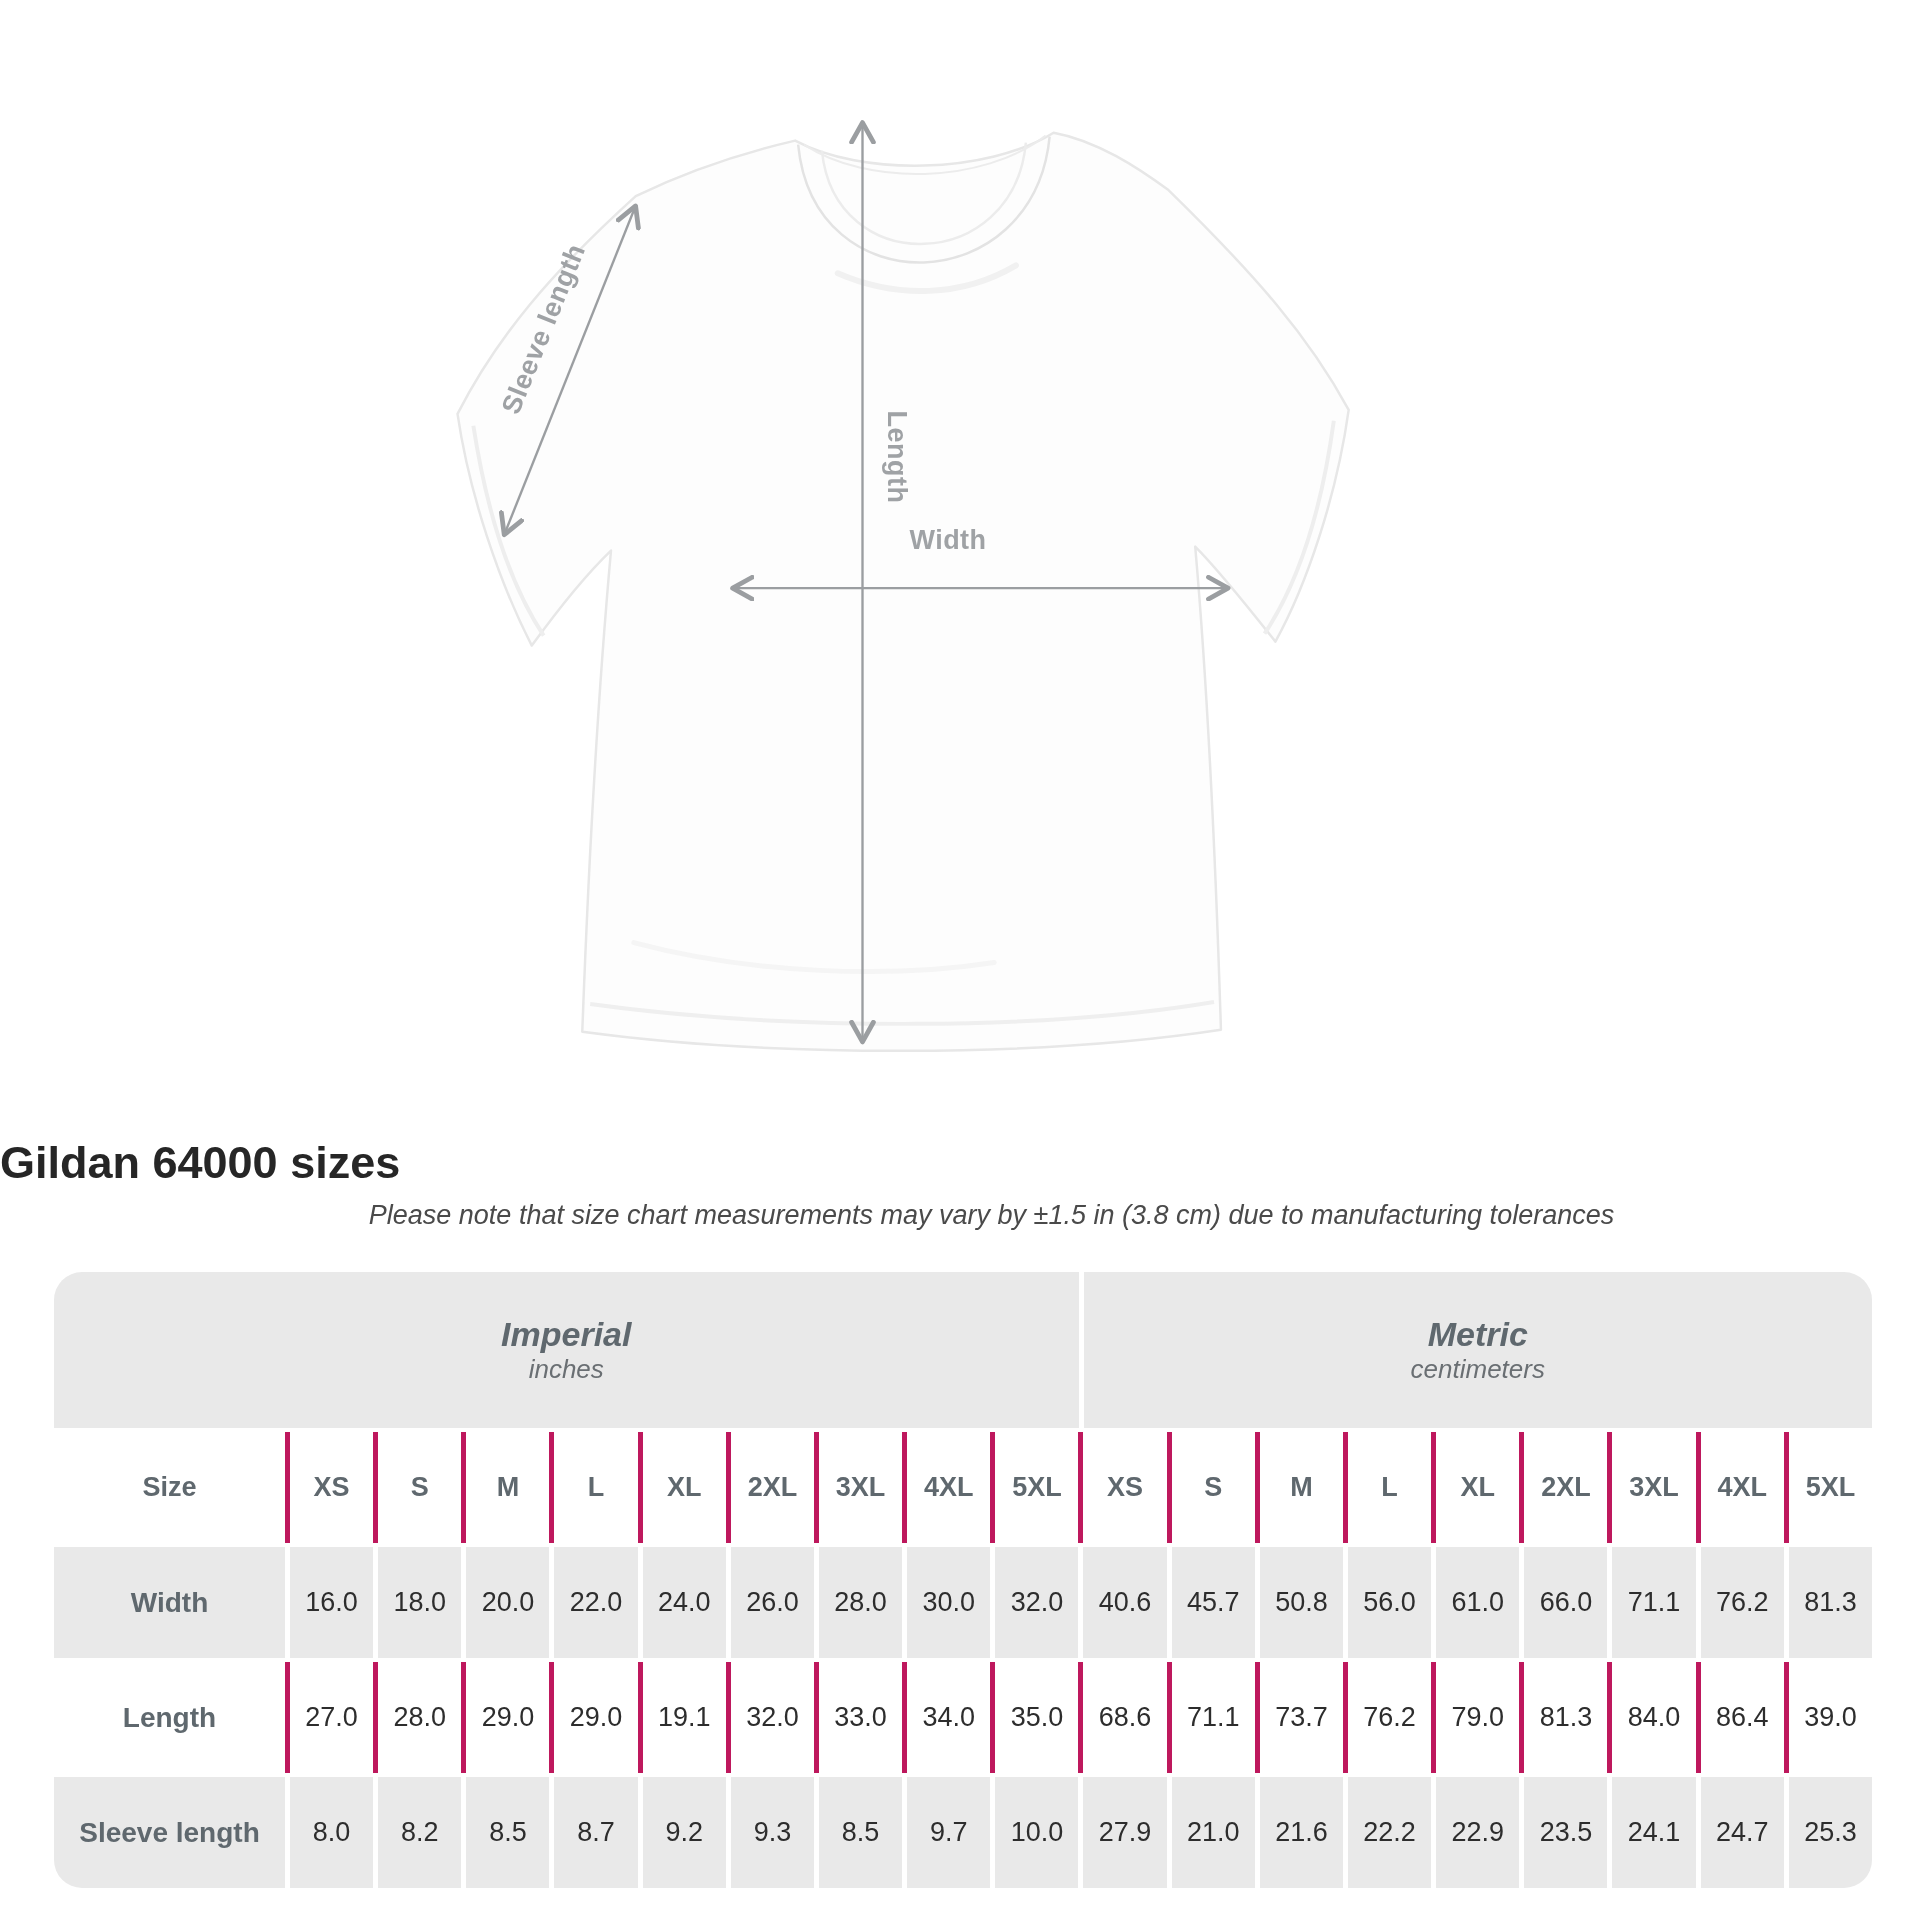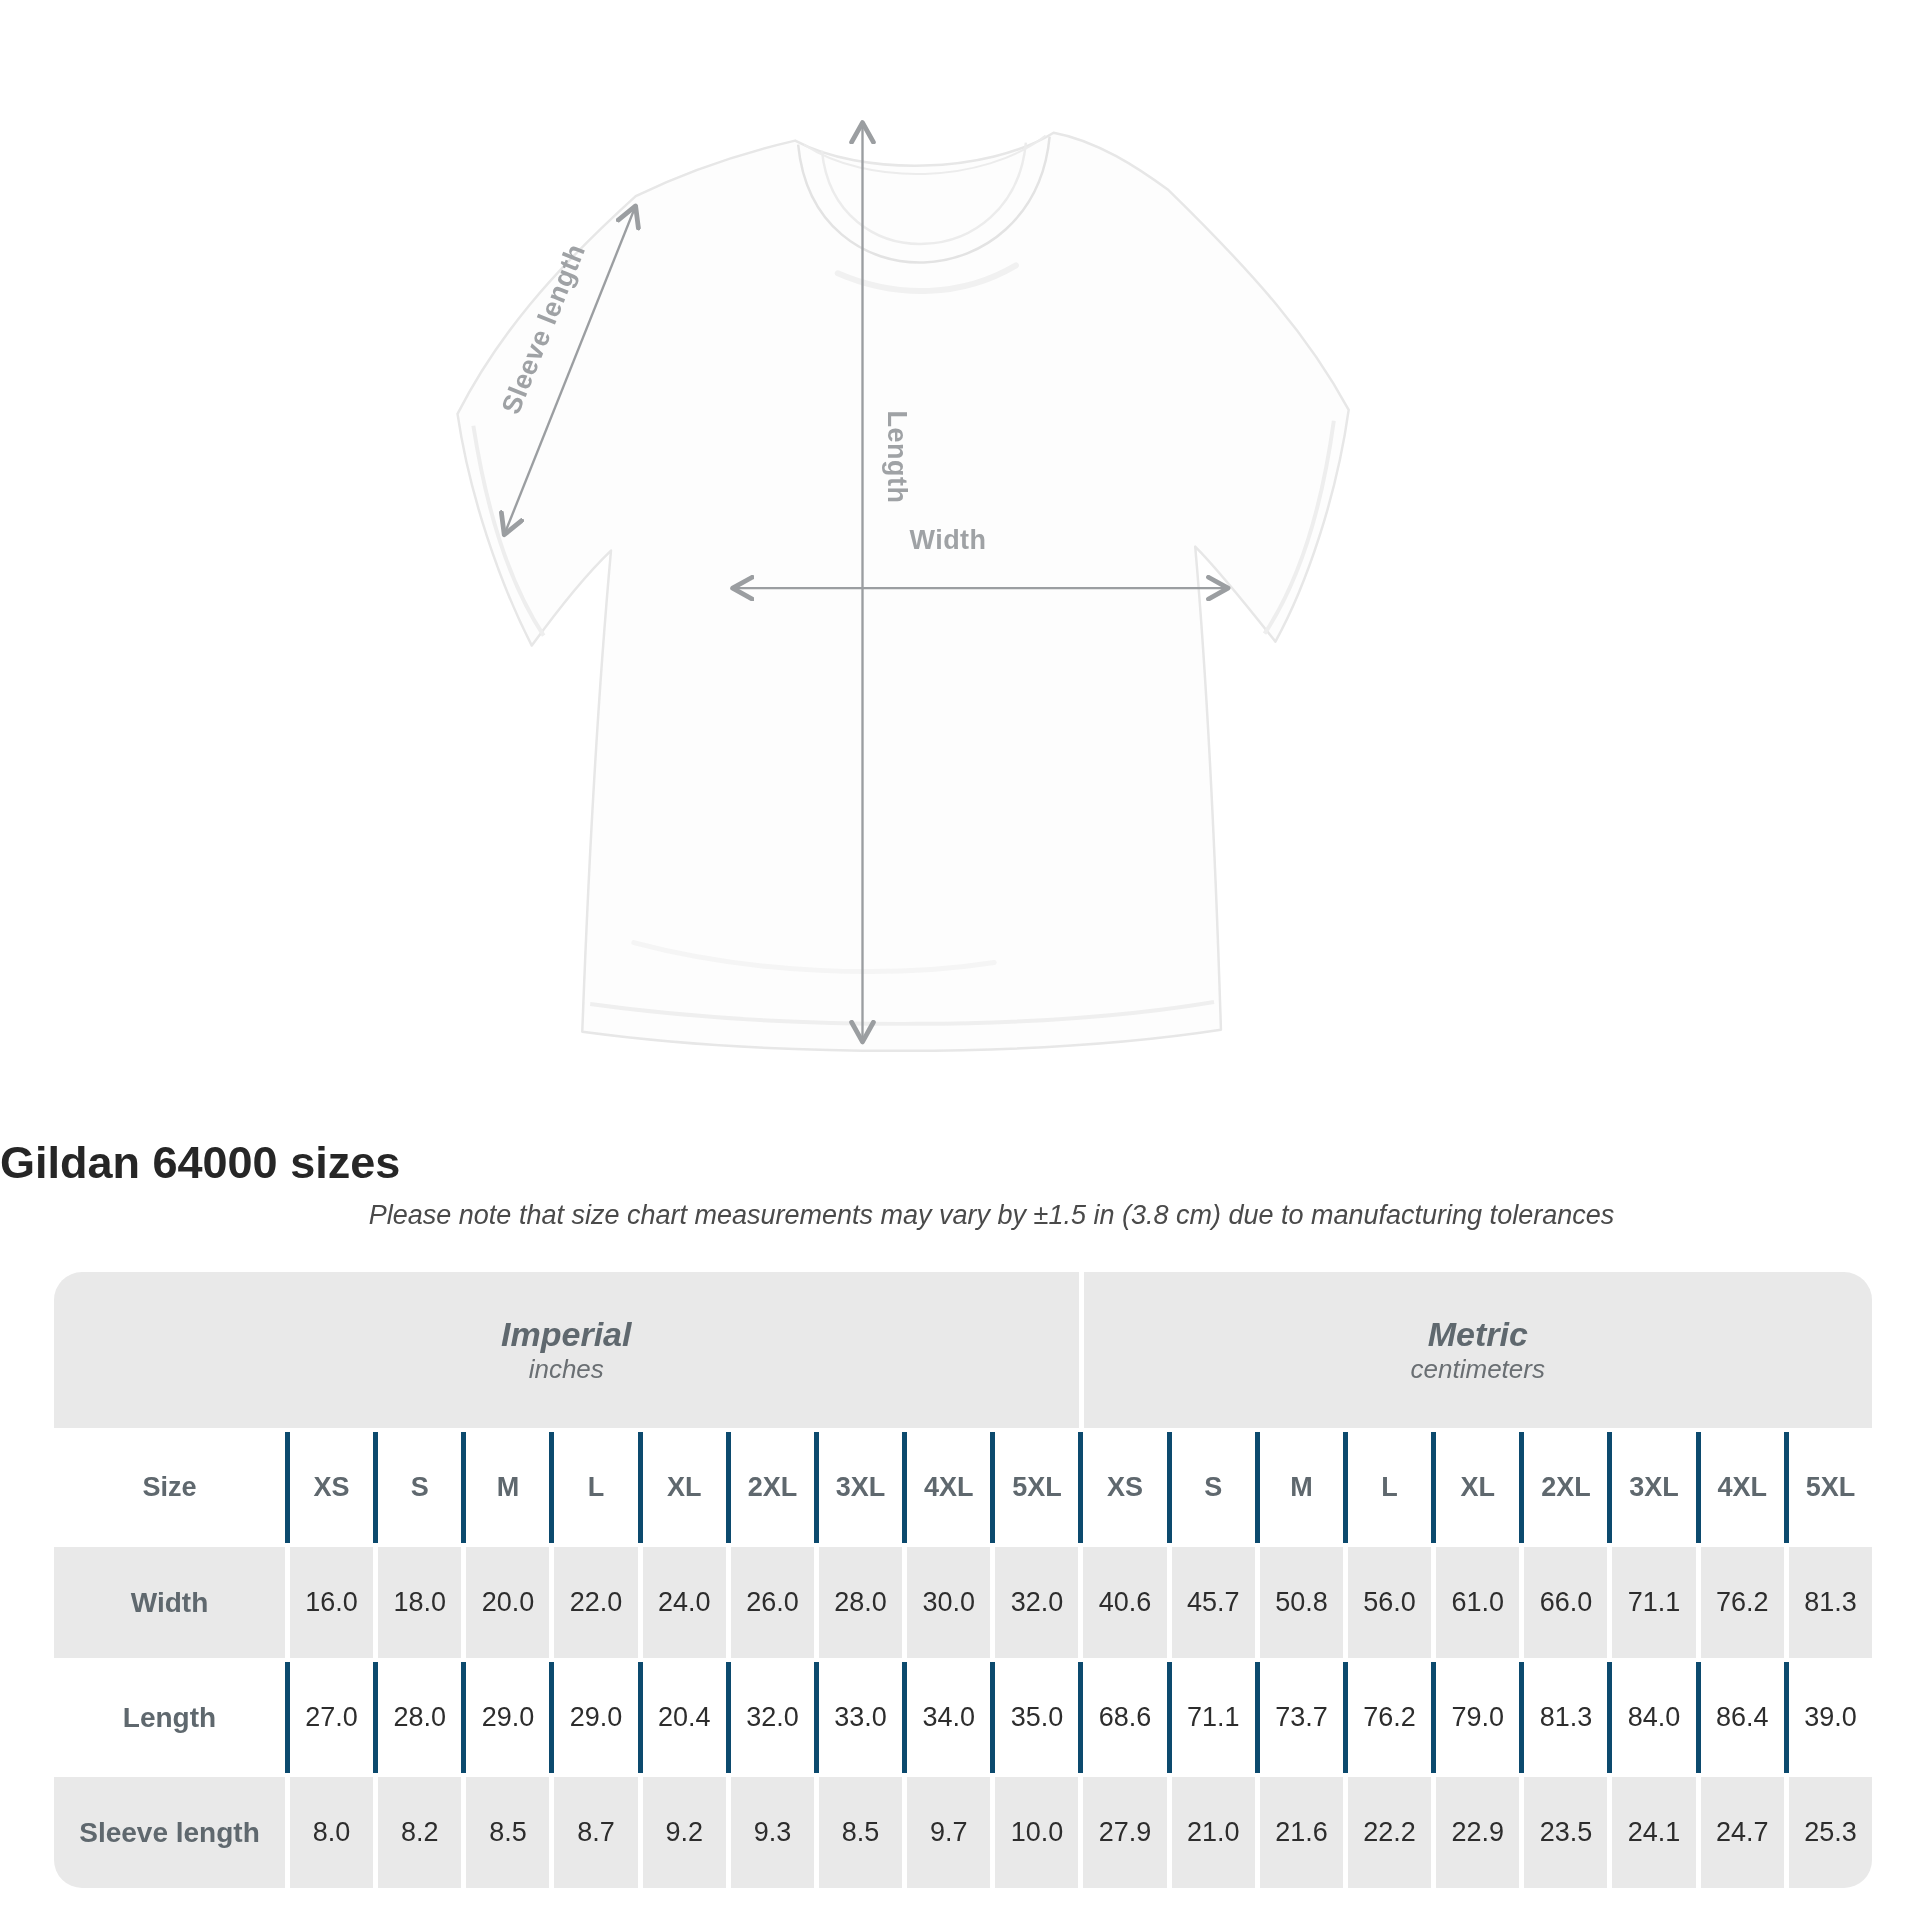--- a/index.html
+++ b/index.html
@@ -55,21 +55,21 @@
     flex-direction: column;
     row-gap: 4px;
     background: #ffffff;
   }
   .t-row {
     display: grid;
     grid-template-columns: 231px repeat(18, 1fr);
     column-gap: 5px;
   }
   .row-band   { height: 156px; background: #ffffff; }
-  .row-sizes  { height: 111px; background: #0c4a6e; }
+  .row-sizes  { height: 111px; background: #be185d; }
   .row-shade  { height: 111px; background: #ffffff; } 
 
   .cell {
     display: flex;
     align-items: center;
     justify-content: center;
     text-align: center;
   }
   .cell-white { background: #ffffff; }
   .cell-gray  { background: #e9e9e9; }
@@ -202,21 +202,21 @@
       <div class="cell cell-gray value-text">76.2</div>
       <div class="cell cell-gray value-text">81.3</div>
     </div>
 
     <div class="t-row row-sizes">
       <div class="cell cell-white label-text">Length</div>
       <div class="cell cell-white value-text">27.0</div>
       <div class="cell cell-white value-text">28.0</div>
       <div class="cell cell-white value-text">29.0</div>
       <div class="cell cell-white value-text">29.0</div>
-      <div class="cell cell-white value-text">20.4</div>
+      <div class="cell cell-white value-text">19.1</div>
       <div class="cell cell-white value-text">32.0</div>
       <div class="cell cell-white value-text">33.0</div>
       <div class="cell cell-white value-text">34.0</div>
       <div class="cell cell-white value-text">35.0</div>
       <div class="cell cell-white value-text">68.6</div>
       <div class="cell cell-white value-text">71.1</div>
       <div class="cell cell-white value-text">73.7</div>
       <div class="cell cell-white value-text">76.2</div>
       <div class="cell cell-white value-text">79.0</div>
       <div class="cell cell-white value-text">81.3</div>

